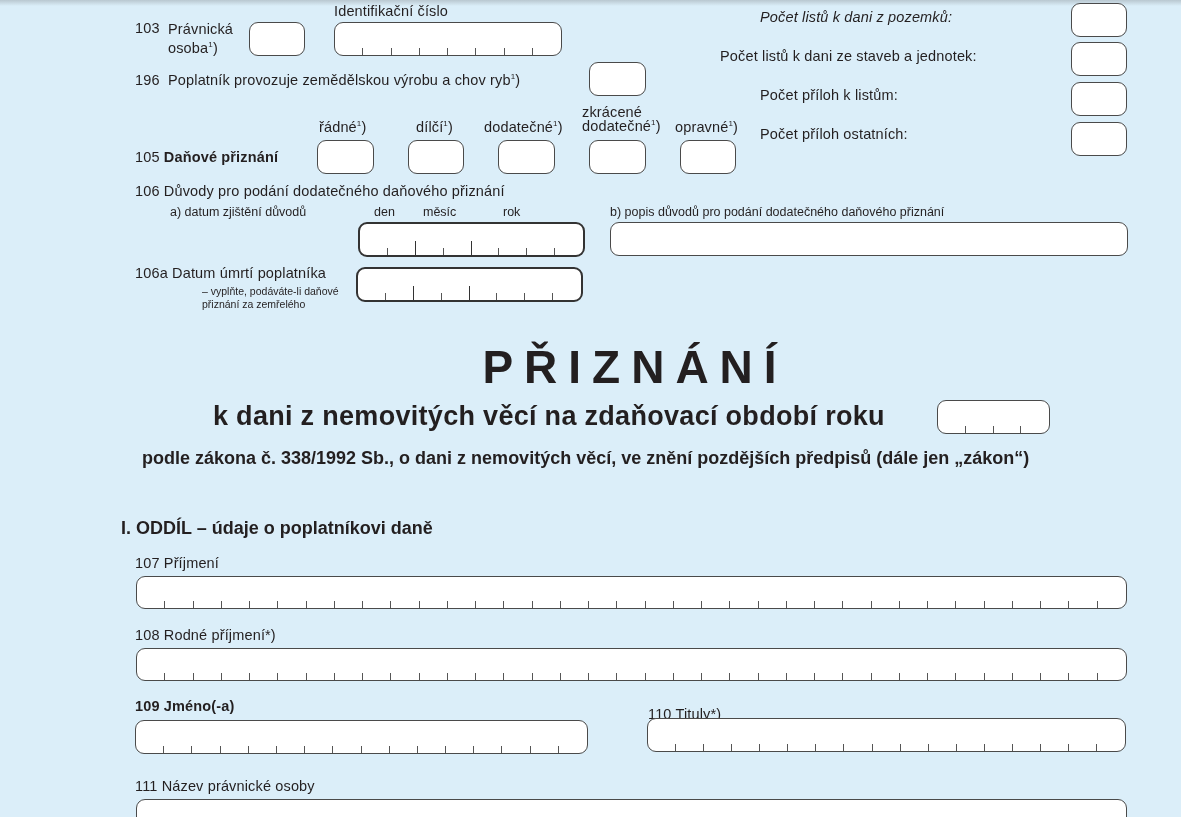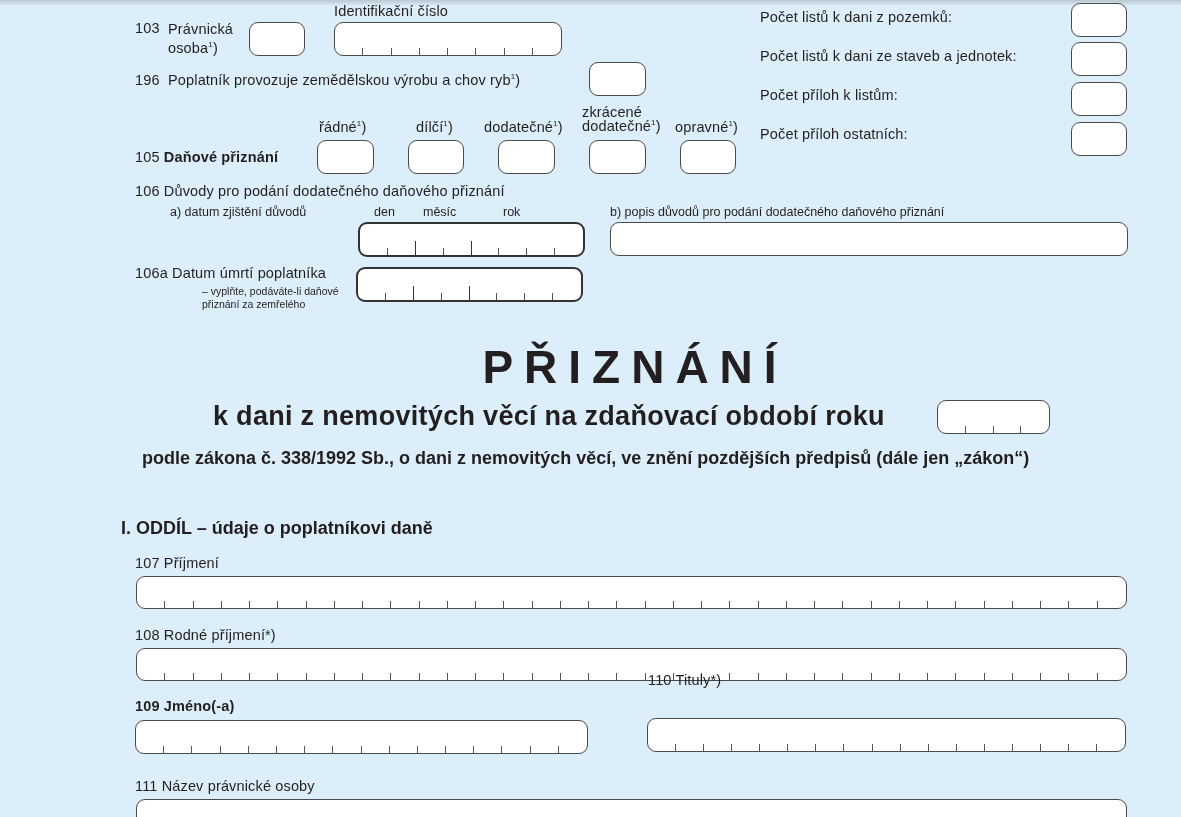--- a/index.html
+++ b/index.html
@@ -56,23 +56,23 @@
       <span></span>
       <span></span>
     </div>
 </div>
 
 <div class="abs lbl" style="left:135px;top:72px;">
   <span>196</span>&nbsp; <span>Poplatník provozuje zemědělskou výrobu a chov ryb</span><sup>1</sup><span>)</span>
 </div>
 <div class="box" style="left:589px;top:62px;width:57px;height:34px;"></div>
 
-<div class="abs lbl" style="left:760px;top:9px;">Počet listů k dani z pozemků:</div>
+<div class="abs lbl" style="left:760px;top:9px;font-style:italic;">Počet listů k dani z pozemků:</div>
 <div class="box" style="left:1071px;top:3px;width:56px;height:34px;"></div>
-<div class="abs lbl" style="left:760px;top:48px;">Počet listů k dani ze staveb a jednotek:</div>
+<div class="abs lbl" style="left:720px;top:48px;">Počet listů k dani ze staveb a jednotek:</div>
 <div class="box" style="left:1071px;top:42px;width:56px;height:34px;"></div>
 <div class="abs lbl" style="left:760px;top:87px;">Počet příloh k listům:</div>
 <div class="box" style="left:1071px;top:82px;width:56px;height:34px;"></div>
 <div class="abs lbl" style="left:760px;top:126px;">Počet příloh ostatních:</div>
 <div class="box" style="left:1071px;top:122px;width:56px;height:34px;"></div>
 
 <div class="abs lbl" style="left:319px;top:119px;"><span>řádné</span><sup>1</sup>)</div>
 <div class="abs lbl" style="left:416px;top:119px;"><span>dílčí</span><sup>1</sup>)</div>
 <div class="abs lbl" style="left:484px;top:119px;"><span>dodatečné</span><sup>1</sup>)</div>
 <div class="abs lbl" style="left:582px;top:105px;line-height:14px;"><span>zkrácené</span><br><span>dodatečné</span><sup>1</sup>)</div>
@@ -239,21 +239,21 @@
       <span></span>
       <span></span>
       <span></span>
       <span></span>
       <span></span>
       <span></span>
       <span></span>
   </div>
 </div>
 
-<div class="abs lbl" style="left:648px;top:672px;">110 Tituly*)</div>
+<div class="abs lbl" style="left:648px;top:706px;">110 Tituly*)</div>
 <div class="box" style="left:647px;top:718px;width:479px;height:34px;">
   <div class="ticks">
     <span></span>
       <span></span>
       <span></span>
       <span></span>
       <span></span>
       <span></span>
       <span></span>
       <span></span>

